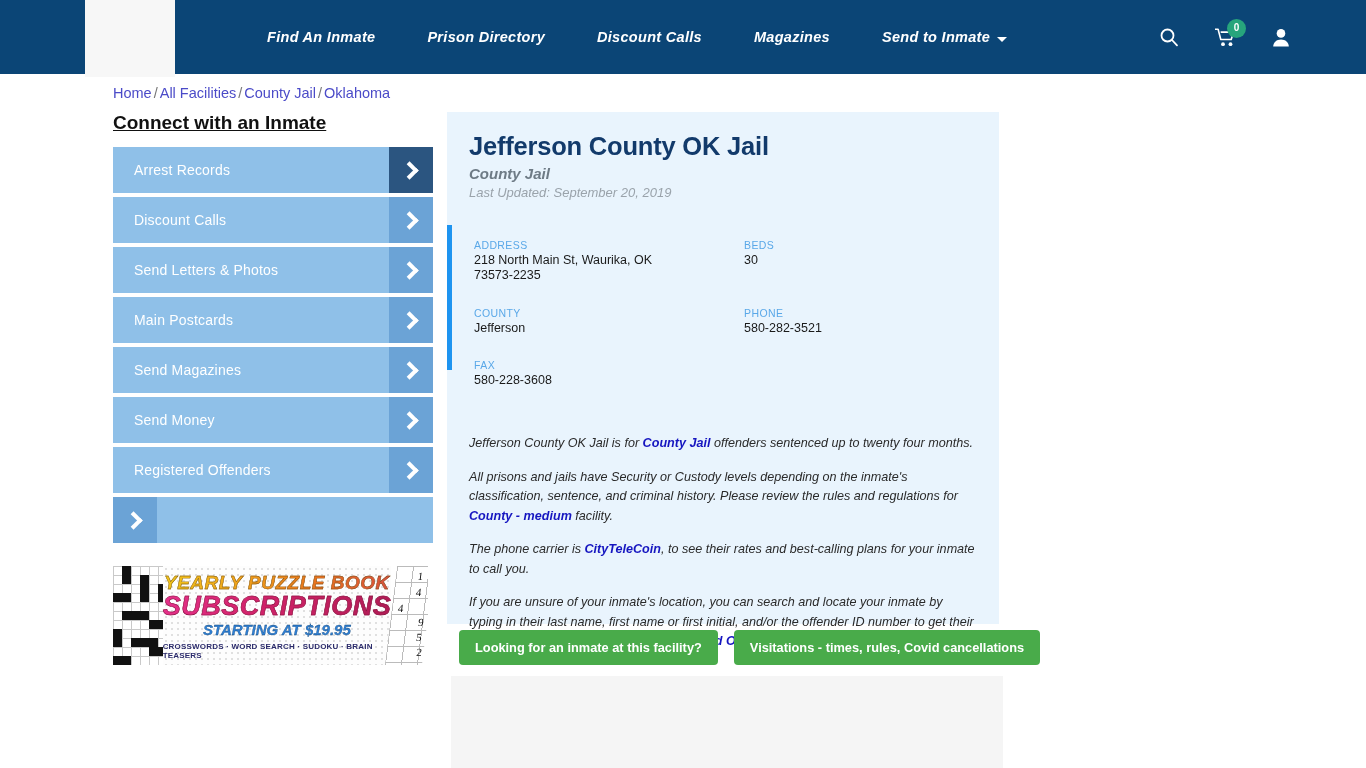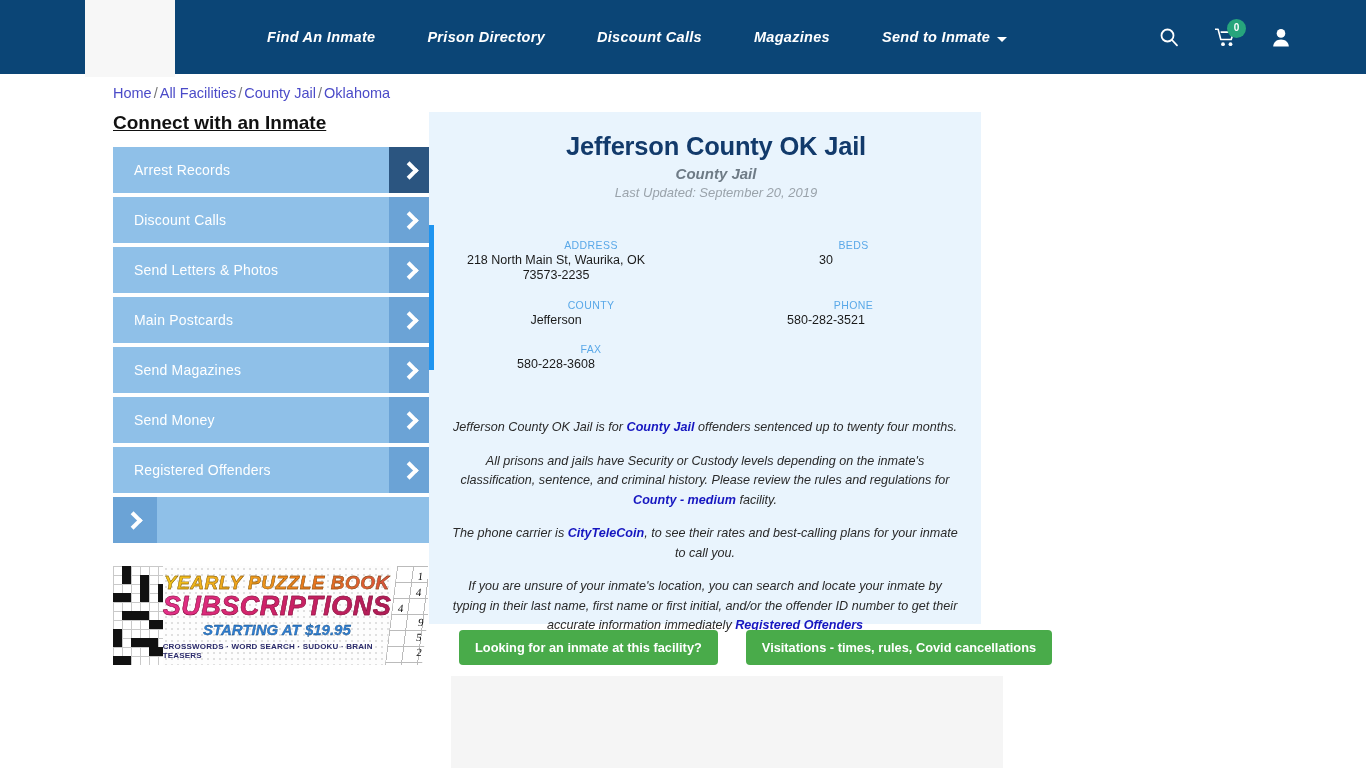--- a/index.html
+++ b/index.html
@@ -180,24 +180,23 @@
       repeating-linear-gradient(to right, #bbb 0 1px, transparent 1px 16px),
       repeating-linear-gradient(to bottom, #bbb 0 1px, transparent 1px 16px);
   }
   .sud-n {
     position: absolute; font-size: 11px; color: #111;
     font-family: "Liberation Serif", serif;
   }
 
   
   .content-card {
-    position: absolute; left: 429px; top: 112px;
+    position: absolute; left: 447px; top: 112px;
     width: 552px; height: 512px;
     background: #e9f4fd;
-    text-align: center;
   }
   .facility-title {
     color: #123a6b; font-size: 25.5px; font-weight: bold;
     padding: 20px 0 0 22px;
     letter-spacing: -.2px;
   }
   .facility-sub {
     color: #6e7b86; font-size: 15px; font-weight: bold; font-style: italic;
     padding: 4px 0 0 22px;
   }
@@ -212,21 +211,21 @@
     padding: 14px 0 18px 27px;
     min-height: 145px;
   }
   .info-bar {
     position: absolute; left: 0; top: 0;
     width: 5px; height: 145px; background: #1e94f0;
   }
   .info-grid {
     display: grid;
     grid-template-columns: 270px 1fr;
-    row-gap: 0px;
+    row-gap: 8px;
   }
   .info-label {
     color: #5aa8e8; font-size: 10.5px;
     letter-spacing: .4px;
     margin-bottom: 2px;
   }
   .info-value {
     color: #1a1a1a; font-size: 12.5px;
     line-height: 1.18;
     margin-bottom: 16px;
@@ -237,21 +236,21 @@
     font-size: 12.6px; font-style: italic; color: #2a2a2a;
     line-height: 1.55; margin-bottom: 14px;
   }
   .body-copy a {
     color: #1616c0; font-weight: bold; text-decoration: none; cursor: pointer;
   }
 
   
   .cta-row {
     position: absolute; left: 459px; top: 630px;
-    display: flex; gap: 28px;
+    display: flex; gap: 16px;
   }
   .cta-btn {
     background: #49ab4a; color: #ffffff;
     font-size: 12.8px; font-weight: bold;
     border: none; border-radius: 4px;
     padding: 0 16px; height: 35px;
     display: flex; align-items: center; justify-content: center;
     cursor: pointer; white-space: nowrap;
     font-family: "Liberation Sans", sans-serif;
   }

